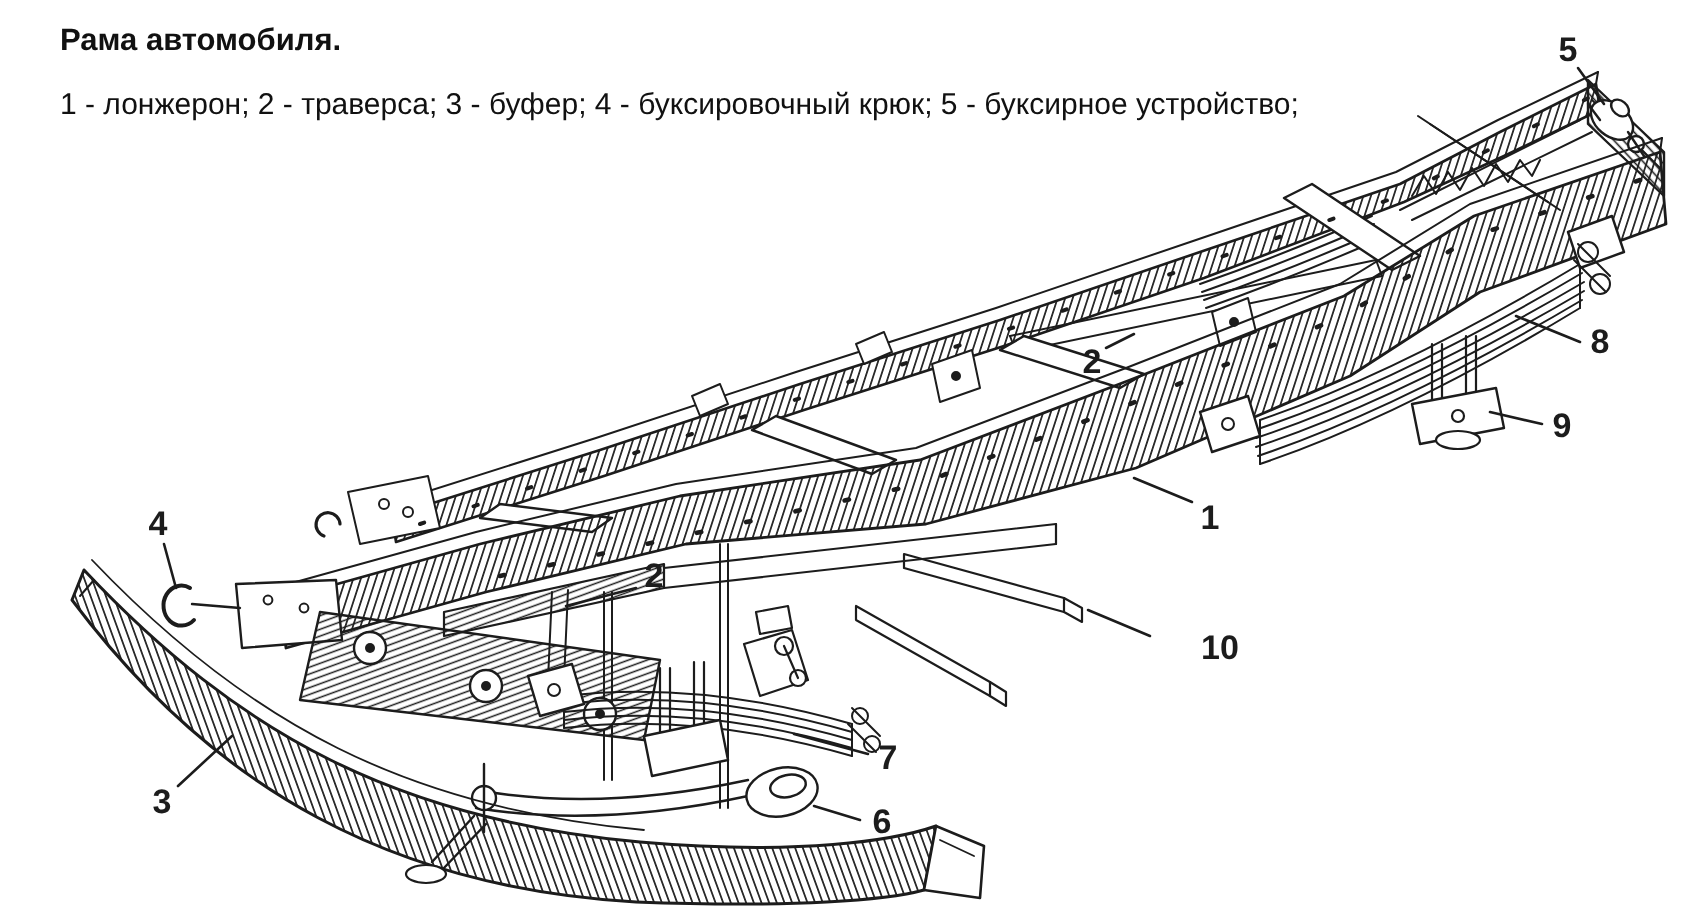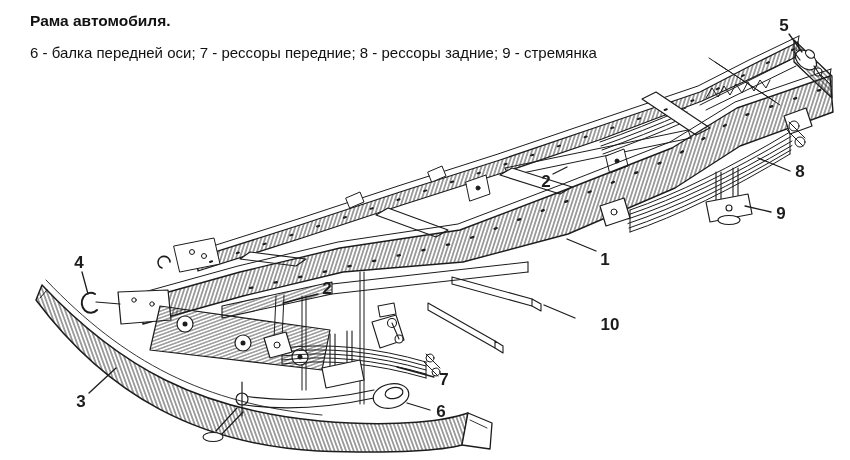--- a/index.html
+++ b/index.html
@@ -14,21 +14,21 @@
            color:var(--ink,#1c1c1c);line-height:1;}
 </style>
 </head>
 <body>
 
 <div class="page">
 
   <div class="textblock">
     <p class="title">Рама автомобиля.</p>
     <div class="legend">
-      <p>6 - балка передней оси; 7 - рессоры передние; 8 - рессоры задние; 9 - стремянка</p>
+      <p>1 - лонжерон; 2 - траверса; 3 - буфер; 4 - буксировочный крюк; 5 - буксирное устройство;</p>
     </div>
   </div>
 
   <svg class="diagram-svg" viewBox="0 0 850 460" fill="none" stroke="#1c1c1c" stroke-linejoin="round" stroke-linecap="round">
     <defs>
       <pattern id="hatchRail" width="3.6" height="9" patternUnits="userSpaceOnUse" patternTransform="rotate(18)">
         <path d="M1.8,0 V9" stroke="#1c1c1c" stroke-width="0.85"></path>
       </pattern>
       <pattern id="hatchBumper" width="3.6" height="9" patternUnits="userSpaceOnUse" patternTransform="rotate(-20)">
         <path d="M1.8,0 V9" stroke="#1c1c1c" stroke-width="0.85"></path>

